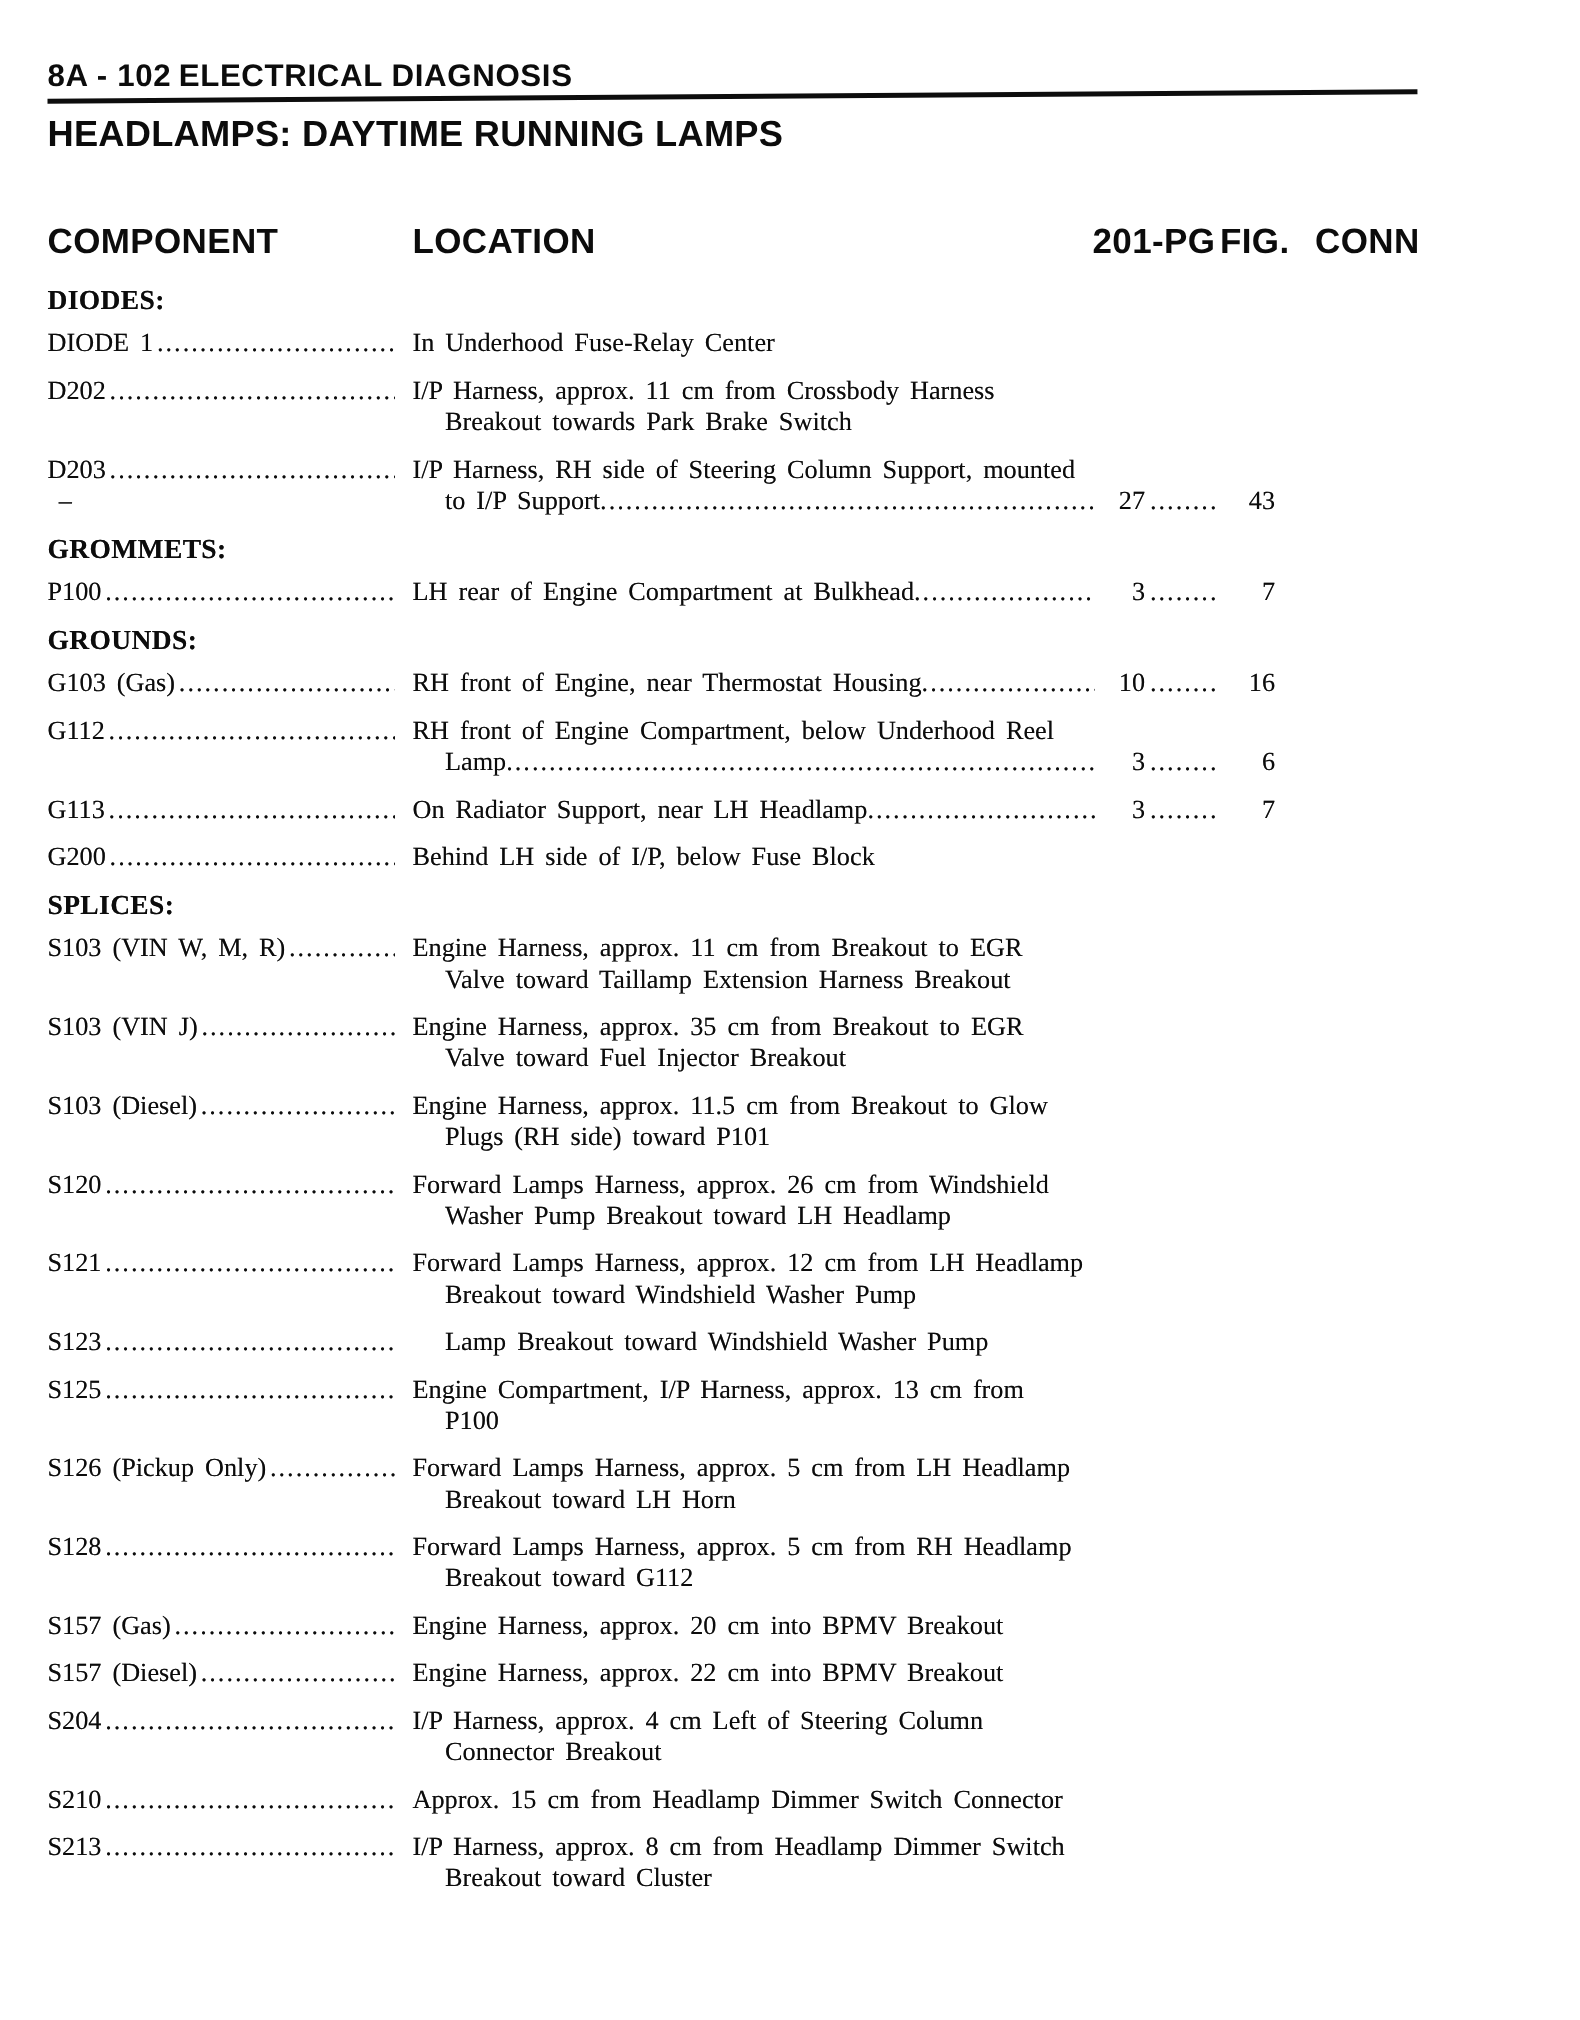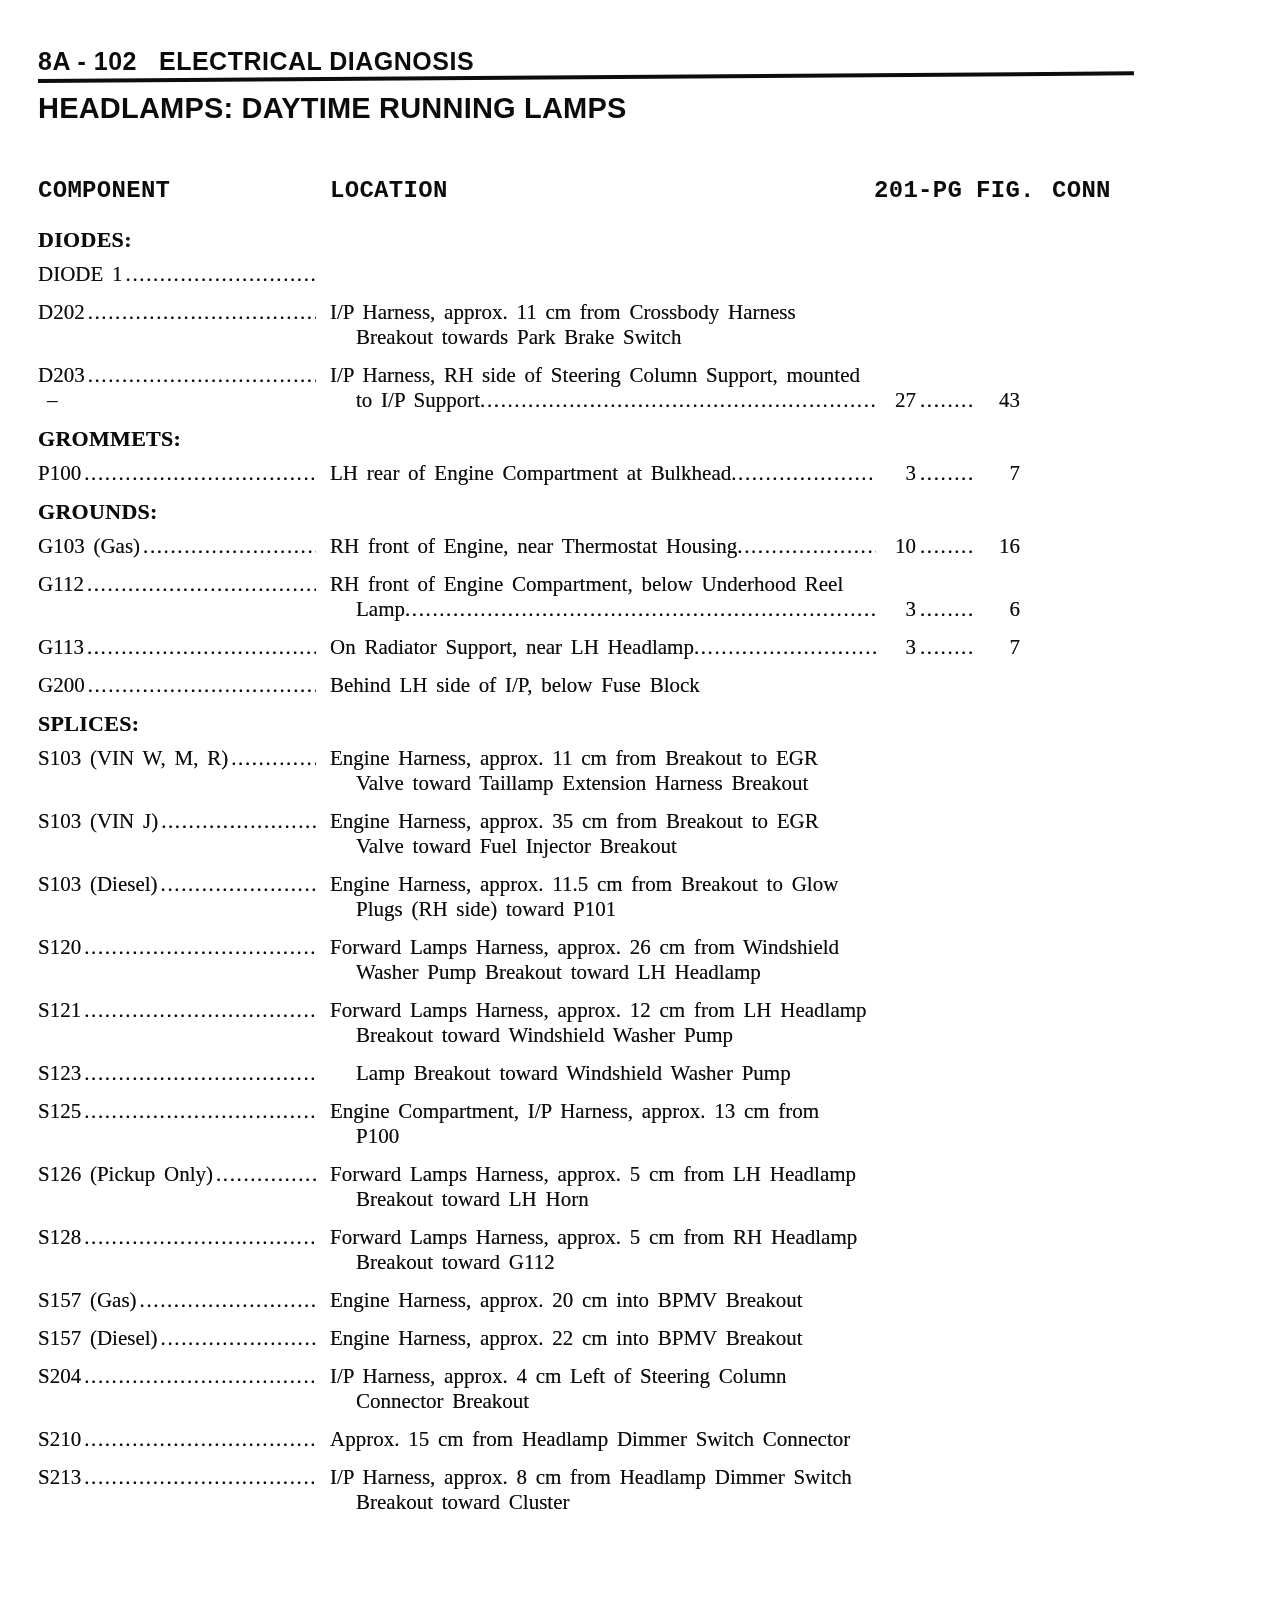--- a/index.html
+++ b/index.html
@@ -7,41 +7,41 @@
   body {
     width:1264px; height:1616px;
     overflow:hidden;
     font-family:"Liberation Serif", serif;
     color:#0c0c0c;
   }
   .page { position:relative; width:1264px; height:1616px; padding:46px 0 0 38px; background:#fff; }
 
   
   .running-head {
-    display:flex; gap:22px; align-items:baseline;
+    display:flex; gap:6px; align-items:baseline;
     font-family:"Liberation Sans", sans-serif; font-weight:700;
     font-size:25px; line-height:30px; letter-spacing:.5px;
   }
   .rule {
     width:1096px; height:4px; background:#0d0d0d;
     margin-top:3px;
     transform:rotate(-0.4deg); transform-origin:left center;
   }
   .page-title {
     font-family:"Liberation Sans", sans-serif; font-weight:700;
     font-size:29px; line-height:34px; letter-spacing:.2px;
     margin-top:8px;
   }
 
   
   .cols {
     position:relative; height:25px;
     margin-top:52px; margin-bottom:25px;
-    font-family:Liberation Mono, monospace; font-weight:700;
-    font-size:24px; letter-spacing:.3px;
+    font-family:Liberation Sans, sans-serif; font-weight:700;
+    font-size:28px; letter-spacing:.3px;
   }
   .cols span { position:absolute; top:0; white-space:nowrap; }
   .col-component { left:0; }
   .col-location  { left:292px; }
   .col-pg        { left:836px; }
   .col-fig       { left:938px; }
   .col-conn      { left:1014px; }
 
   
   .sect-heading {
@@ -99,20 +99,23 @@
 
   <div>
       <div class="sect-heading">DIODES:</div>
       <div class="trow">
     <div class="comp">
       <div class="comp-line">
         <span class="cname">DIODE 1</span>
         <span class="dots"></span>
       </div>
     </div>
+    <div class="loc">
+          <div class="lline">In Underhood Fuse-Relay Center</div>
+        </div>
   </div>
       <div class="trow">
     <div class="comp">
       <div class="comp-line">
         <span class="cname">D202</span>
         <span class="dots"></span>
       </div>
     </div>
     <div class="loc">
           <div class="lline">I/P Harness, approx. 11 cm from Crossbody Harness</div>

